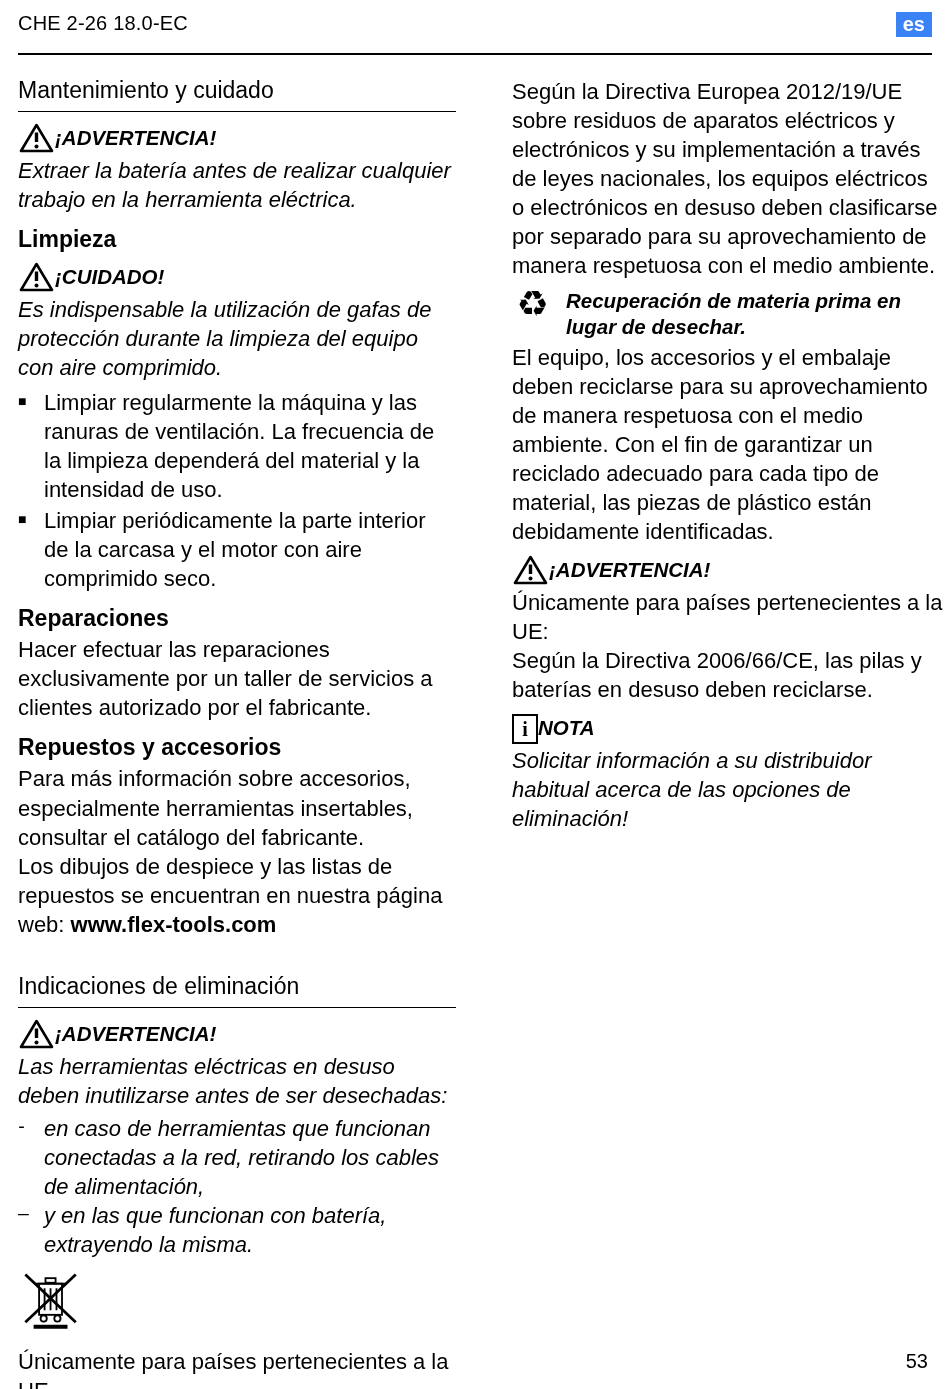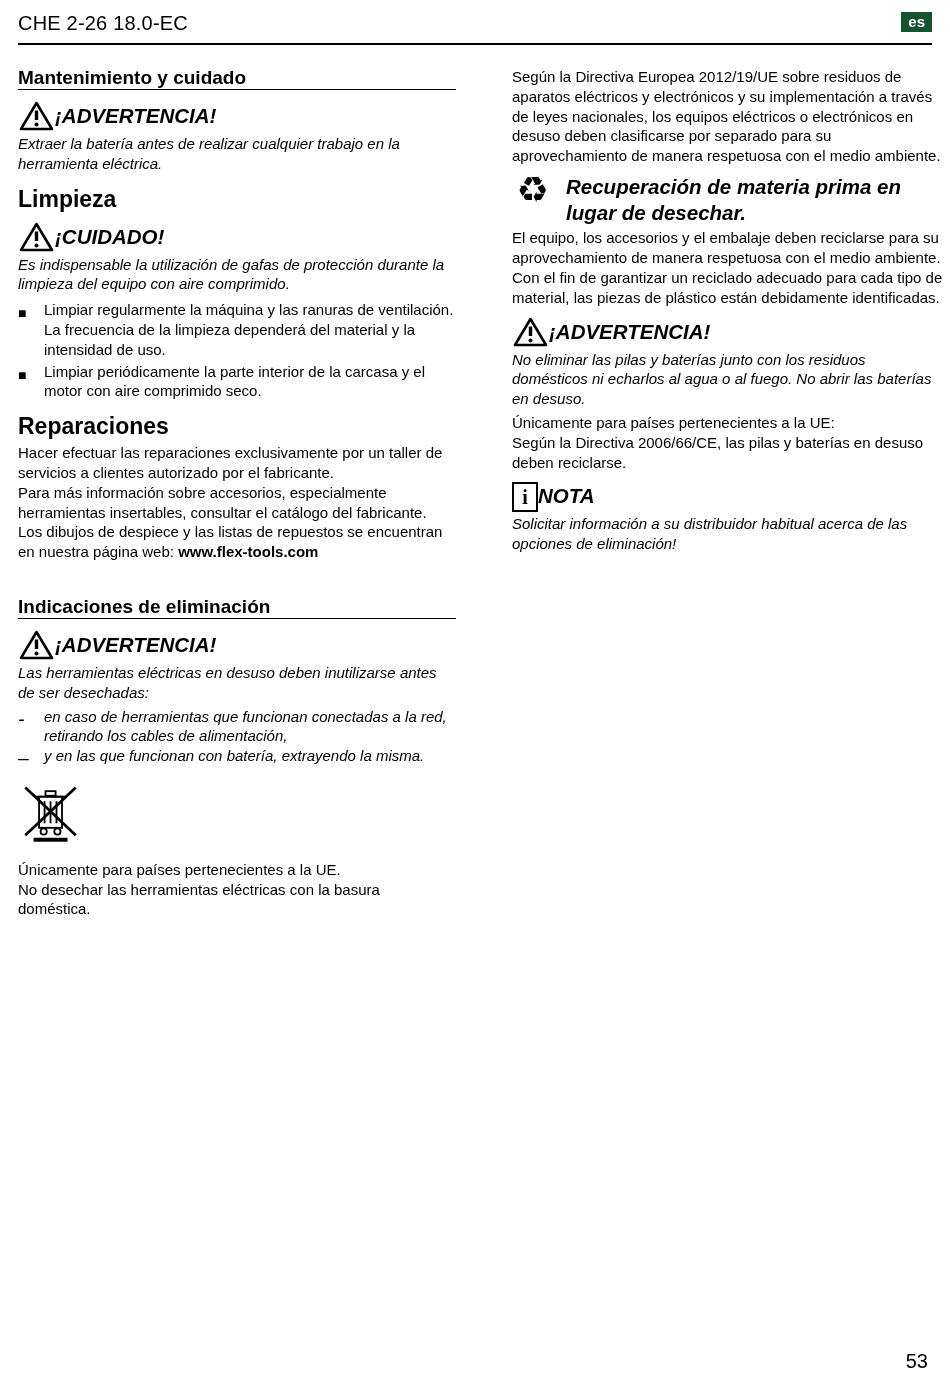--- a/index.html
+++ b/index.html
@@ -5,35 +5,35 @@
   * { margin:0; padding:0; box-sizing:border-box; }
   html,body { background:#ffffff; }
   body {
     width:950px; height:1389px; position:relative; overflow:hidden;
     color:#000; font-family:"Liberation Sans", sans-serif;
   }
   .page { padding:12px 18px 0 18px; position:relative; height:100%; }
 
   
   .doc-header { display:flex; justify-content:space-between; align-items:flex-start;
-    border-bottom:2px solid #000; padding-bottom:8px; }
+    border-bottom:2px solid #000; padding-bottom:16px; }
   .model { font-size:20px; letter-spacing:.2px; }
-  .lang-badge { background:#14532d; color:#fff; font-weight:bold; font-size:15px;
+  .lang-badge { background:#3b82f6; color:#fff; font-weight:bold; font-size:20px;
     padding:2px 7px 3px 7px; line-height:1; }
 
   
   .columns { display:flex; gap:56px; margin-top:22px; }
   .col-left  { width:438px; flex:0 0 438px; }
   .col-right { width:432px; flex:0 0 432px; }
 
-  p, .li-text { font-size:15px; line-height:1.32; }
+  p, .li-text { font-size:22px; line-height:1.32; }
   .italic { font-style:italic; }
 
-  h1 { font-size:19px; font-weight:bold; border-bottom:1.5px solid #000;
-       margin-bottom:10px; }
+  h1 { font-size:23px; font-weight:normal; border-bottom:1.5px solid #000;
+       padding-bottom:7px; margin-bottom:10px; }
   h1.spaced { margin-top:34px; }
   h2 { font-size:23px; font-weight:bold; margin-top:12px; margin-bottom:3px; }
 
   
   .admonition { display:flex; align-items:center; margin:8px 0 2px 0; }
   .admonition .label { font-size:20.5px; font-weight:bold; font-style:italic; }
   .tri { width:37px; height:32px; display:block; }
   .adm-body { margin-bottom:4px; }
 
   
@@ -109,20 +109,21 @@
         </li>
         <li>
           <span class="bullet">■</span>
           <span class="li-text">Limpiar periódicamente la parte interior de la carcasa y el motor con aire comprimido seco.</span>
         </li>
       </ul>
 
       <h2>Reparaciones</h2>
       <p>Hacer efectuar las reparaciones exclusivamente por un taller de servicios a clientes autorizado por el fabricante.</p>
 
+      <h2>Repuestos y accesorios</h2>
       <p>Para más información sobre accesorios, especialmente herramientas insertables, consultar el catálogo del fabricante.</p>
       <p><span>Los dibujos de despiece y las listas de repuestos se encuentran en nuestra página web: </span><span class="url">www.flex-tools.com</span></p>
 
       <h1 class="spaced">Indicaciones de eliminación</h1>
 
       <div class="admonition">
         <svg class="tri" viewBox="0 0 36 32">
           <path d="M18 3 L33.5 29 L2.5 29 Z" fill="none" stroke="#000" stroke-width="2.6" stroke-linejoin="round"></path>
           <path d="M18 10.5 L18 20" stroke="#000" stroke-width="3.4"></path>
           <circle cx="18" cy="24.6" r="2" fill="#000"></circle>
@@ -180,21 +181,20 @@
       <p>El equipo, los accesorios y el embalaje deben reciclarse para su aprovechamiento de manera respetuosa con el medio ambiente. Con el fin de garantizar un reciclado adecuado para cada tipo de material, las piezas de plástico están debidamente identificadas.</p>
 
       <div class="admonition">
         <svg class="tri" viewBox="0 0 36 32">
           <path d="M18 3 L33.5 29 L2.5 29 Z" fill="none" stroke="#000" stroke-width="2.6" stroke-linejoin="round"></path>
           <path d="M18 10.5 L18 20" stroke="#000" stroke-width="3.4"></path>
           <circle cx="18" cy="24.6" r="2" fill="#000"></circle>
         </svg>
         <span class="label">¡ADVERTENCIA!</span>
       </div>
-      <p class="italic adm-body">No eliminar las pilas y baterías junto con los residuos domésticos ni echarlos al agua o al fuego. No abrir las baterías en desuso.</p>
 
       <p>Únicamente para países pertenecientes a la UE:</p>
       <p>Según la Directiva 2006/66/CE, las pilas y baterías en desuso deben reciclarse.</p>
 
       <div class="admonition">
         <span class="info-box">i</span>
         <span class="label">NOTA</span>
       </div>
       <p class="italic">Solicitar información a su distribuidor habitual acerca de las opciones de eliminación!</p>
 

